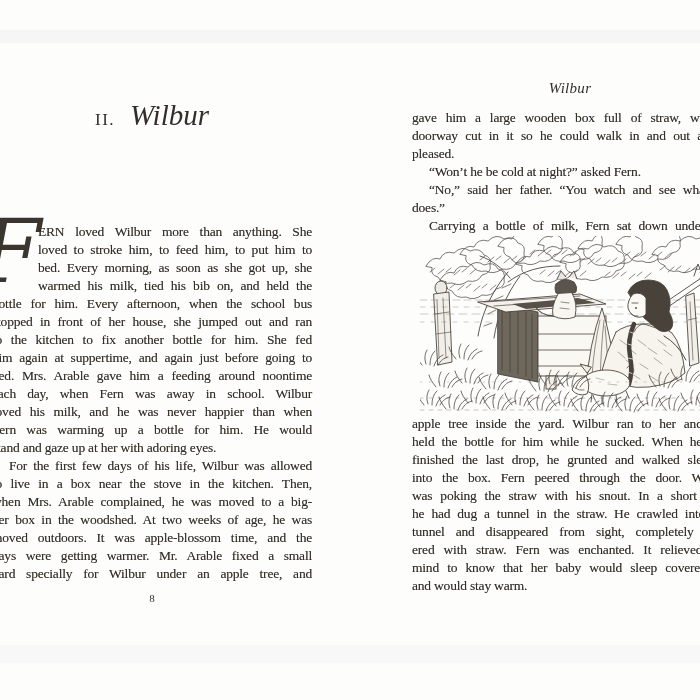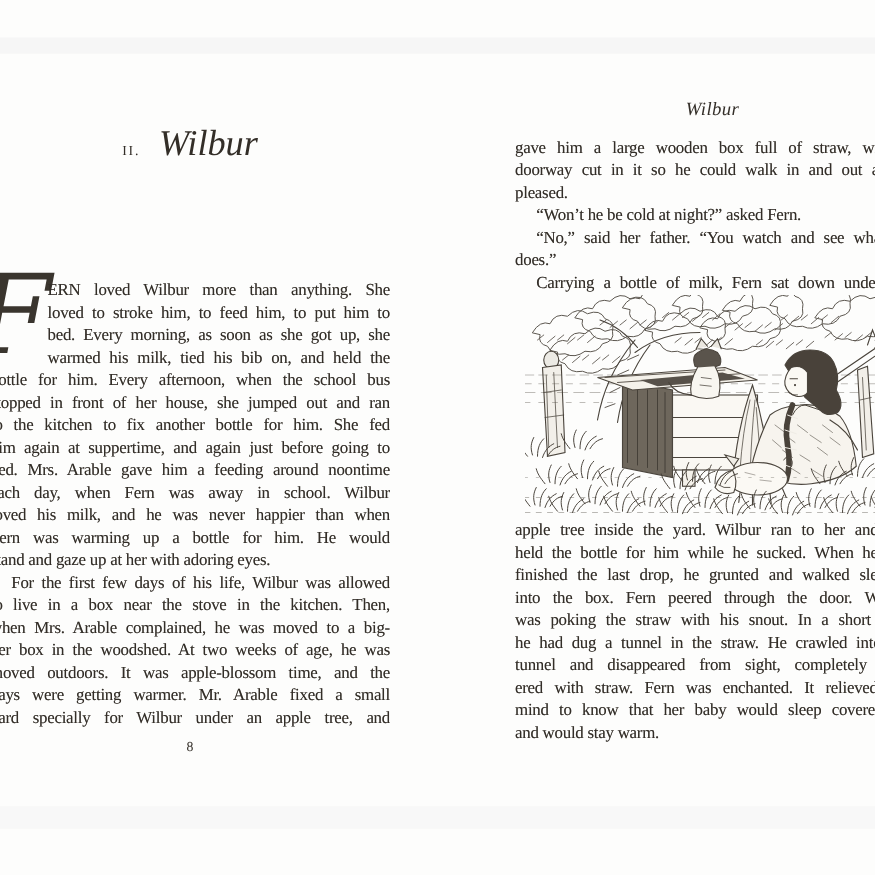--- a/index.html
+++ b/index.html
@@ -10,21 +10,21 @@
 
   
   .scan-band-top{position:absolute;left:0;top:30px;width:700px;height:13px;background:#f1f1f0;opacity:.55;}
   .scan-band-bottom{position:absolute;left:0;top:645px;width:700px;height:18px;background:#f4f4f3;opacity:.5;}
 
   .page{position:absolute;top:0;height:700px;}
   .left-page{left:-8px;width:320px;}
   .right-page{left:412px;width:316px;}
 
   .chapter-heading{position:absolute;top:99px;left:0;width:100%;text-align:center;white-space:nowrap;}
-  .chapter-number{font-size:11px;letter-spacing:1.5px;margin-right:15px;}
+  .chapter-number{font-size:17px;letter-spacing:1.5px;margin-right:15px;}
   .chapter-title{font-size:29px;font-style:italic;}
 
   .drop-cap{position:absolute;left:-12px;top:208px;font-size:88px;line-height:1;
             font-style:italic;font-family:"DejaVu Serif",serif;color:#3a352e;}
 
   .text-block{position:absolute;left:0;width:100%;}
   .tb-left{top:223px;}
   .tb-right-top{top:109px;}
   .tb-right-bottom{top:415px;}
 

